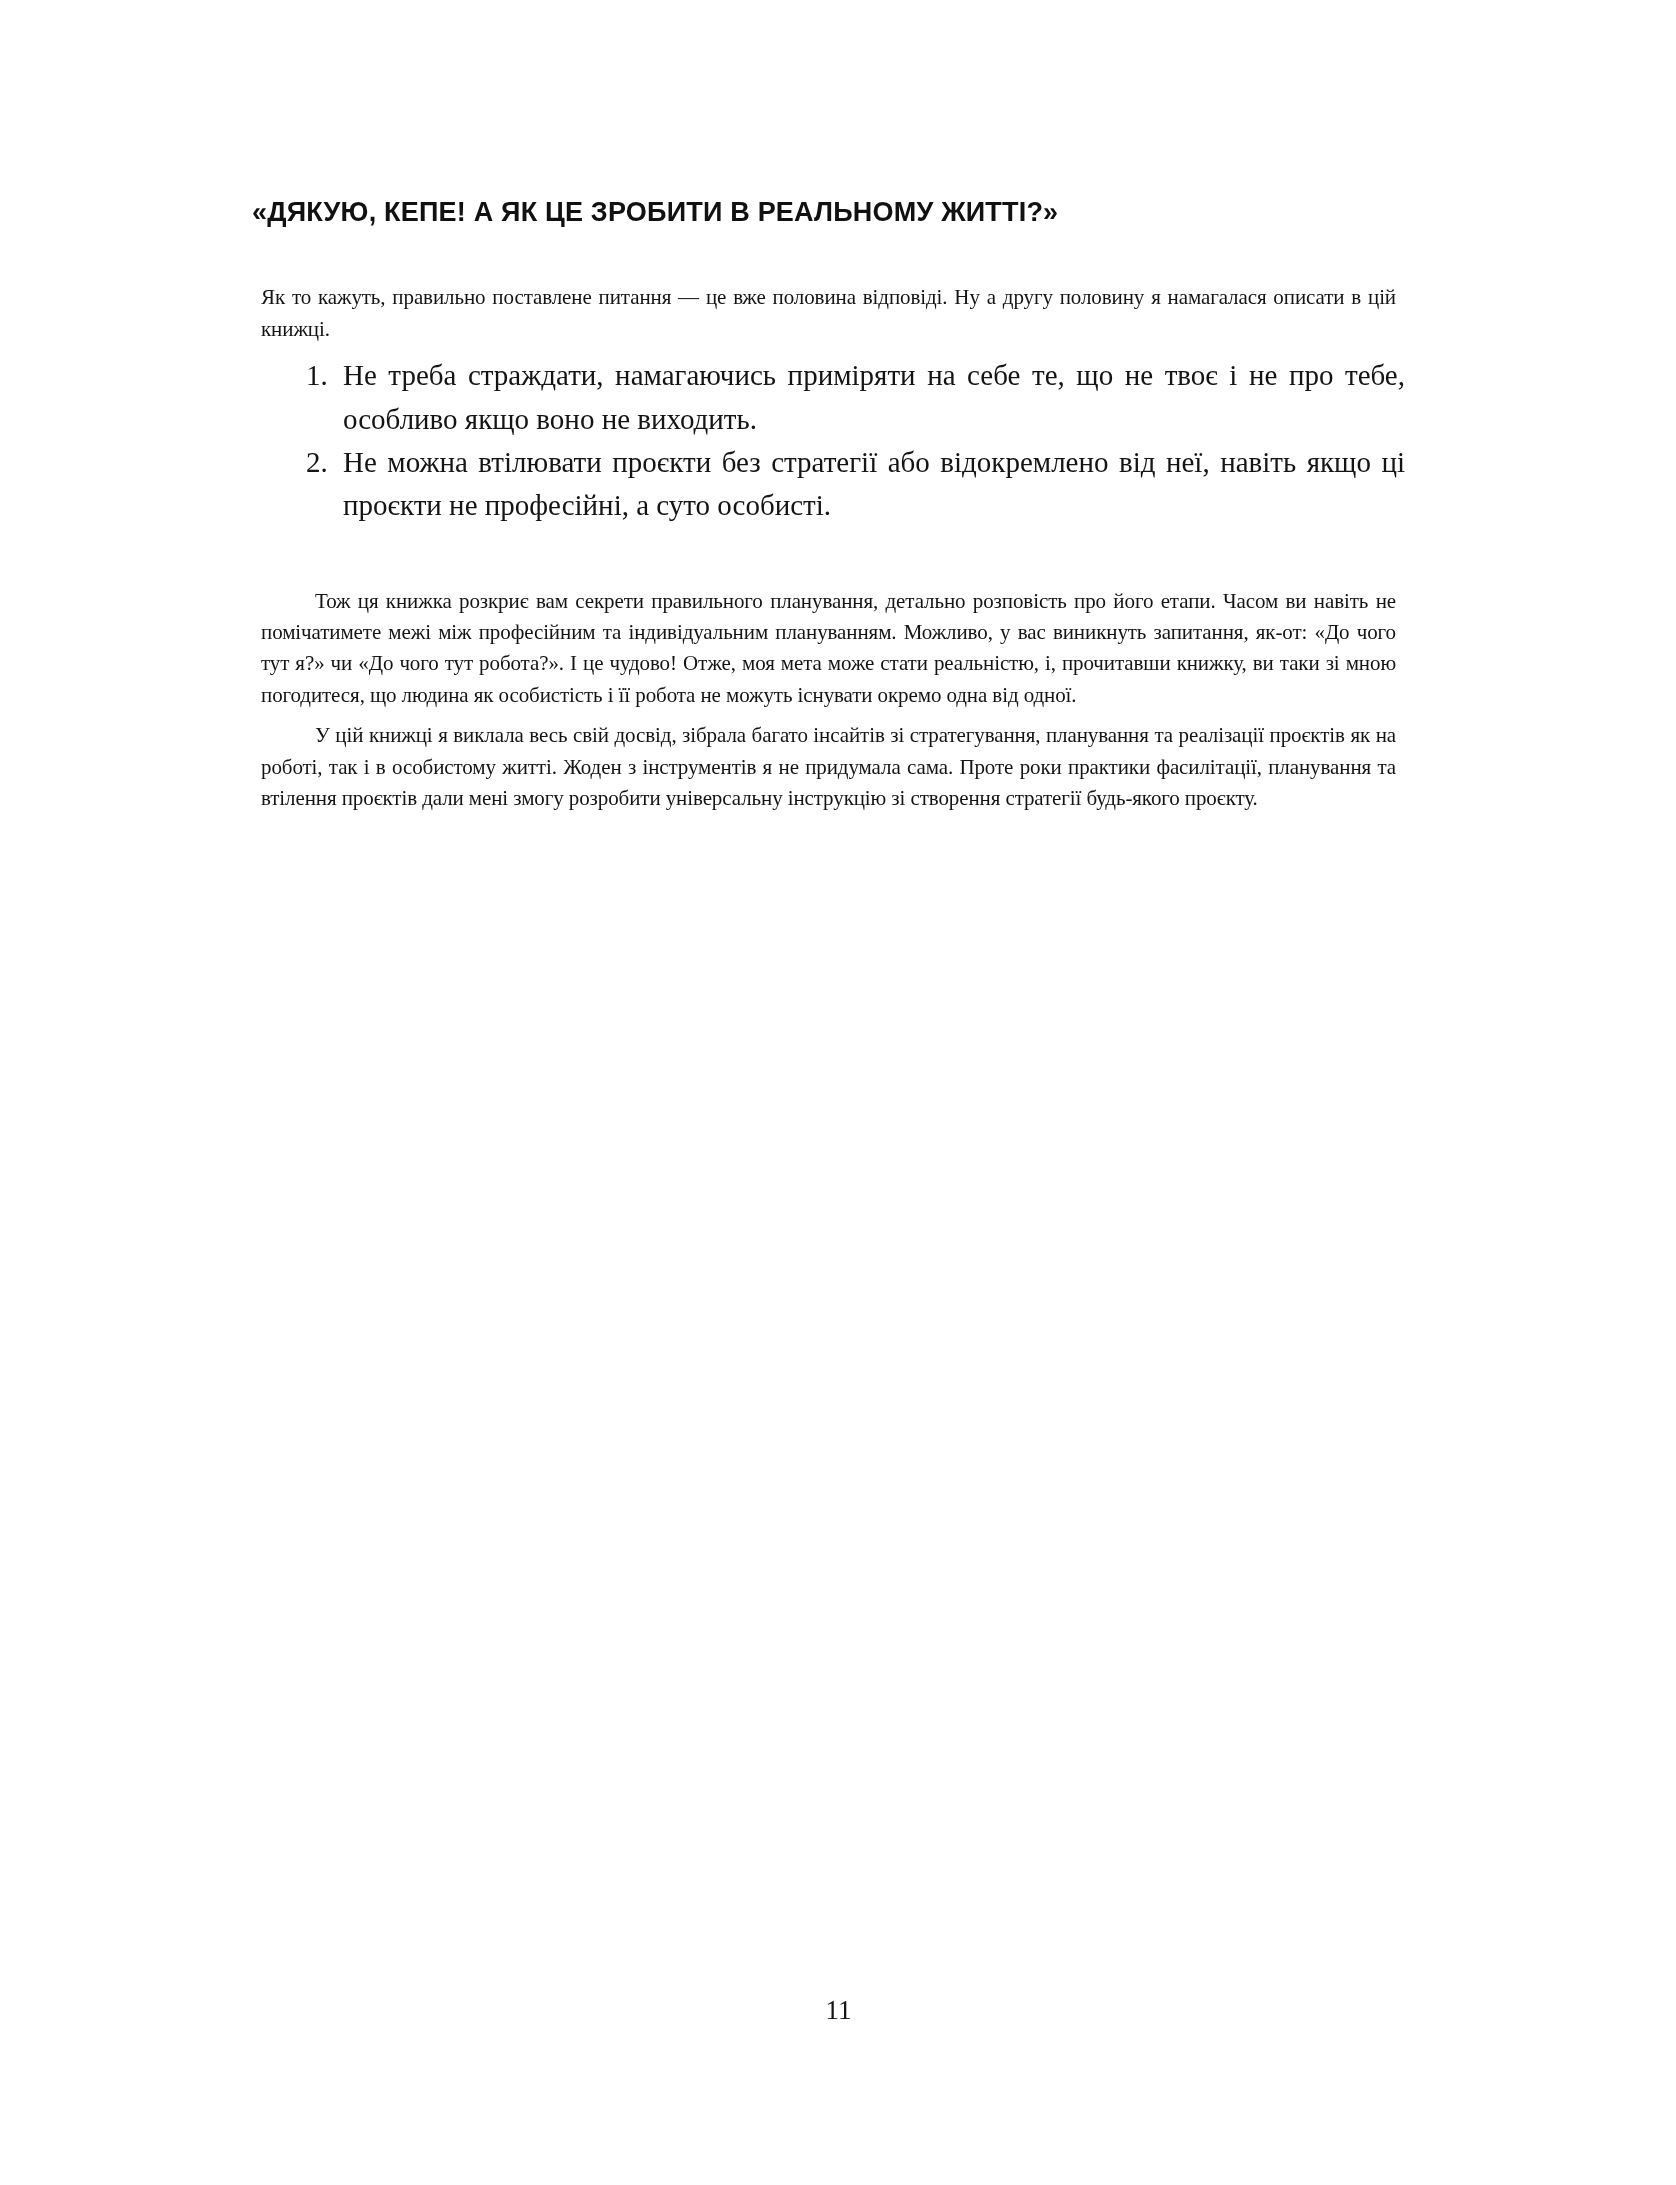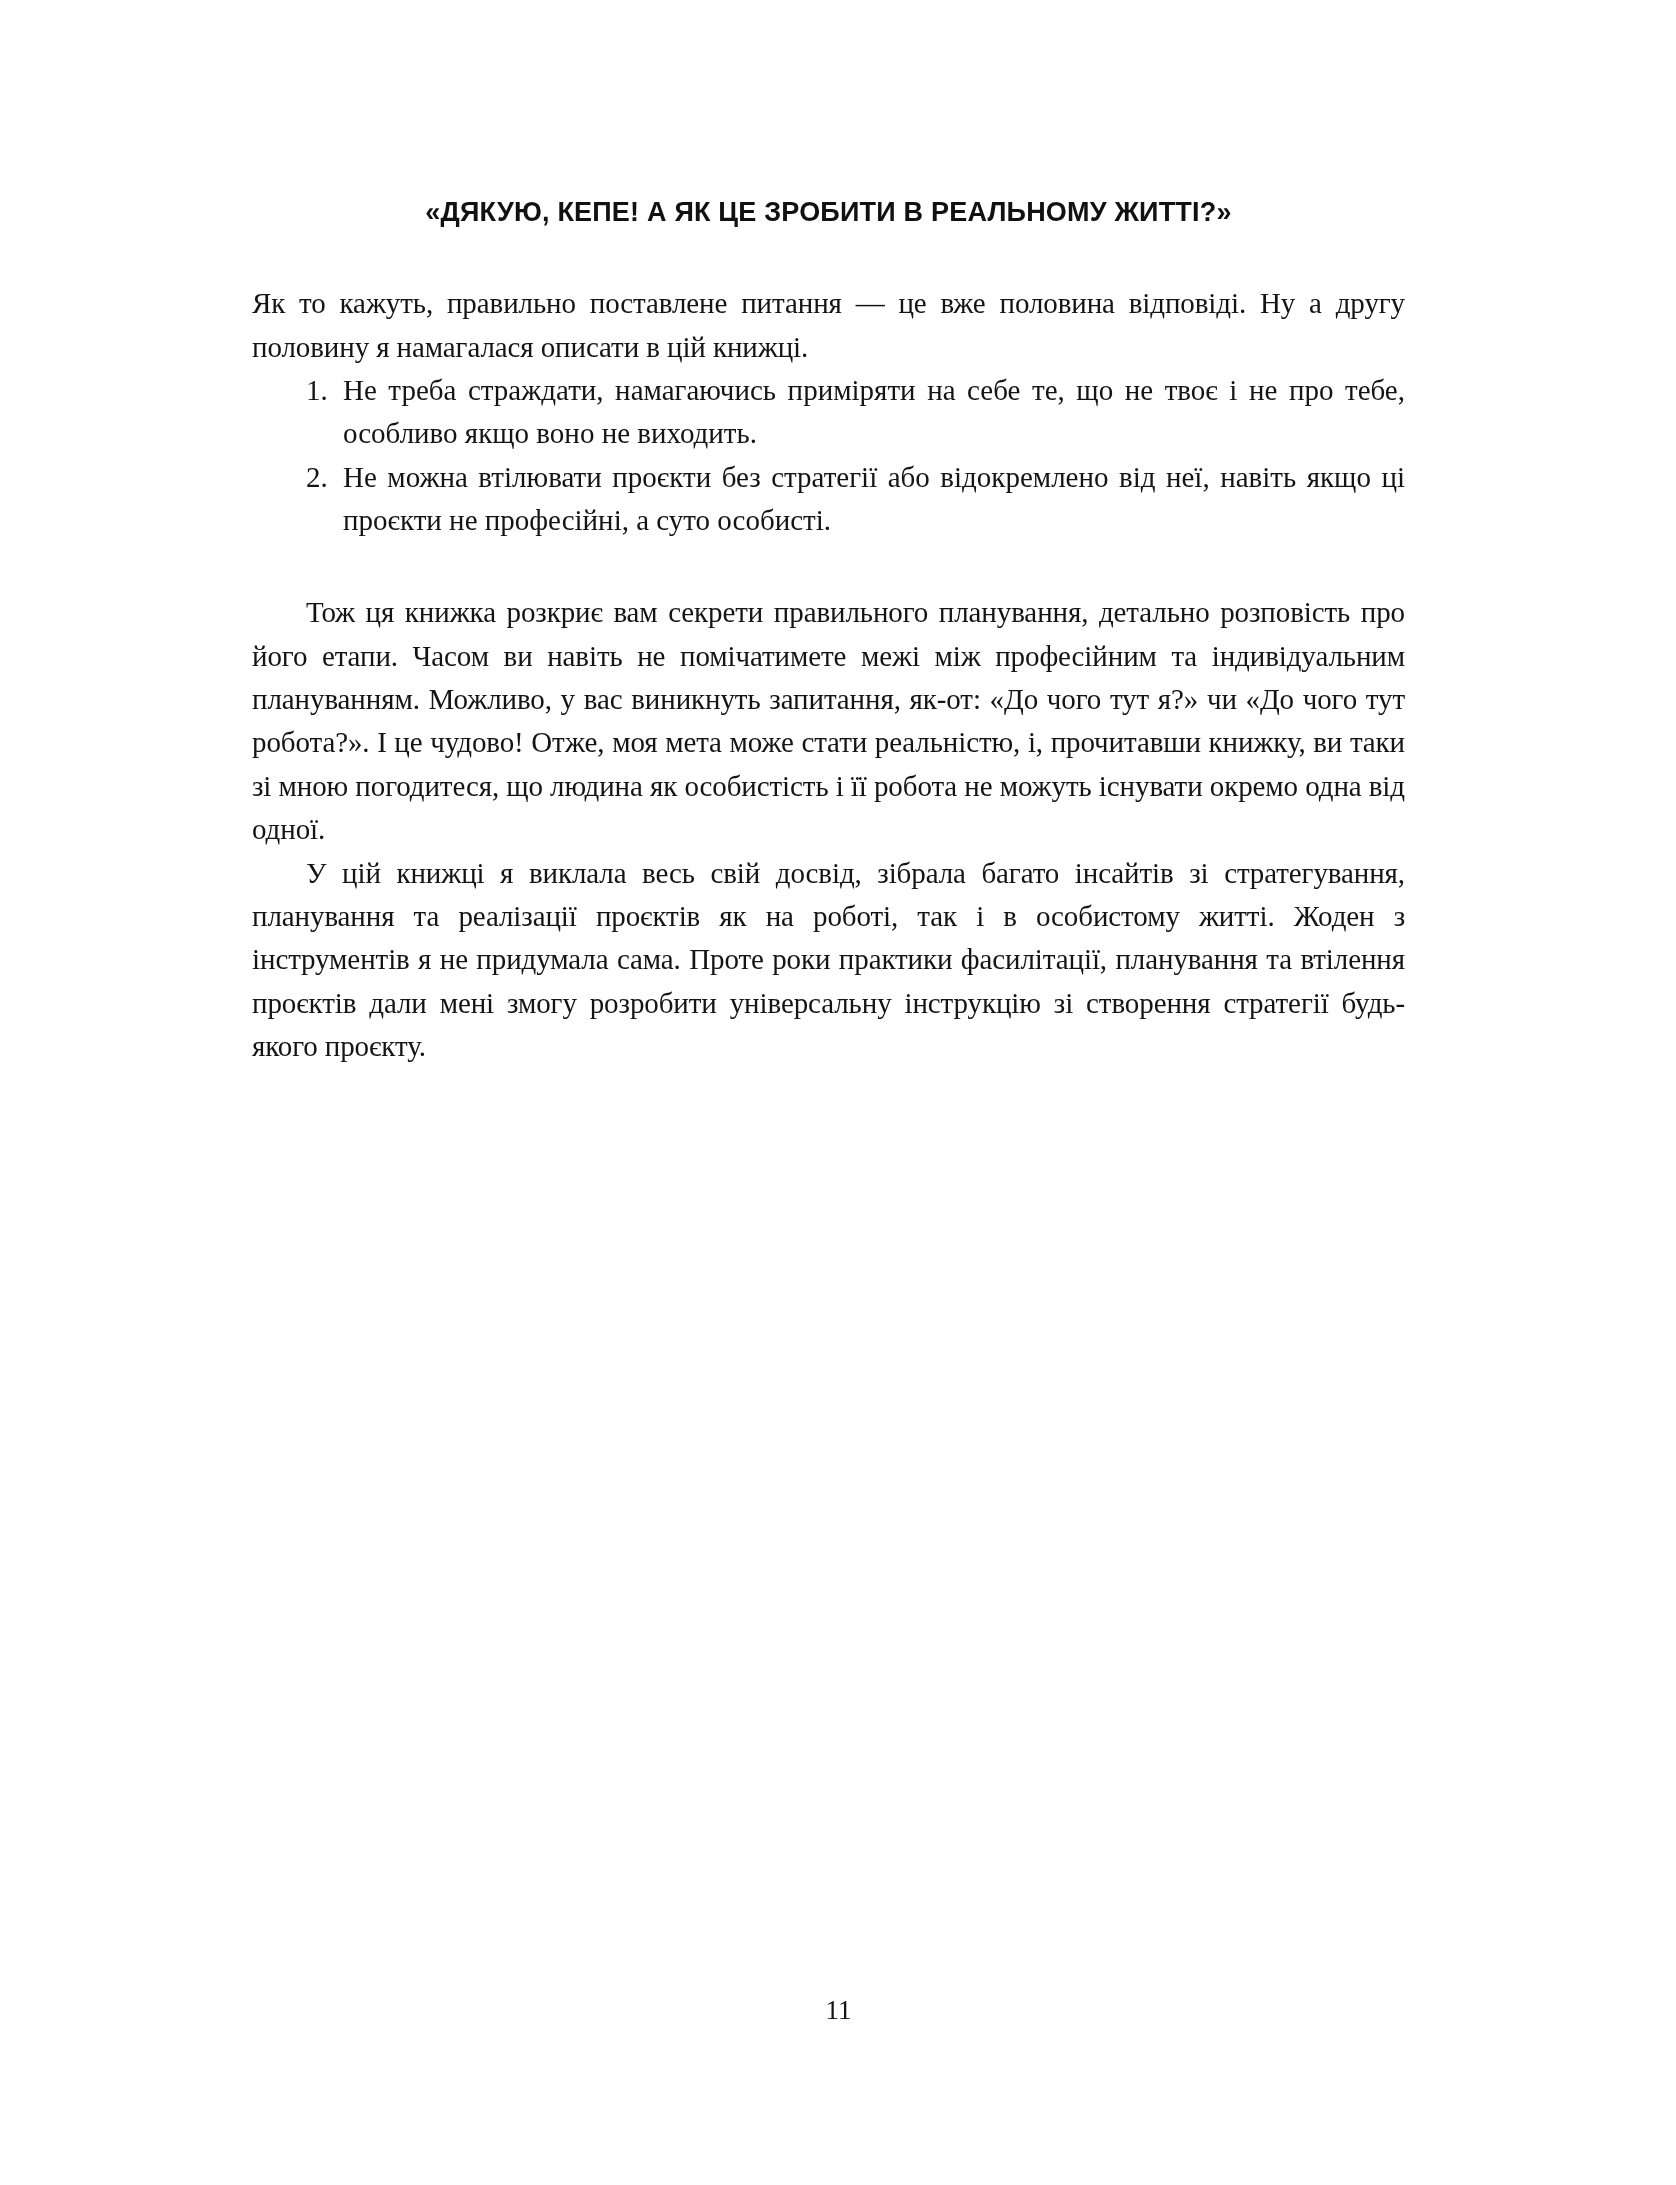--- a/index.html
+++ b/index.html
@@ -33,25 +33,24 @@
   }
   .chapter-heading {
     font-family: "Liberation Sans", sans-serif;
     font-weight: bold;
     font-size: 27px;
     letter-spacing: 0.2px;
     color: #111111;
     margin: 0 0 54px 0;
     line-height: 1.2;
     white-space: nowrap;
-    text-align: center;
   }
   p.para {
-    margin: 0;
-    font-size: 29px;
+    margin: 9px;
+    font-size: 21px;
     line-height: 1.495;
     text-align: justify;
     text-justify: inter-word;
     color: #141414;
     letter-spacing: -0.1px;
   }
   p.indent {
     text-indent: 54px;
   }
   .list {

